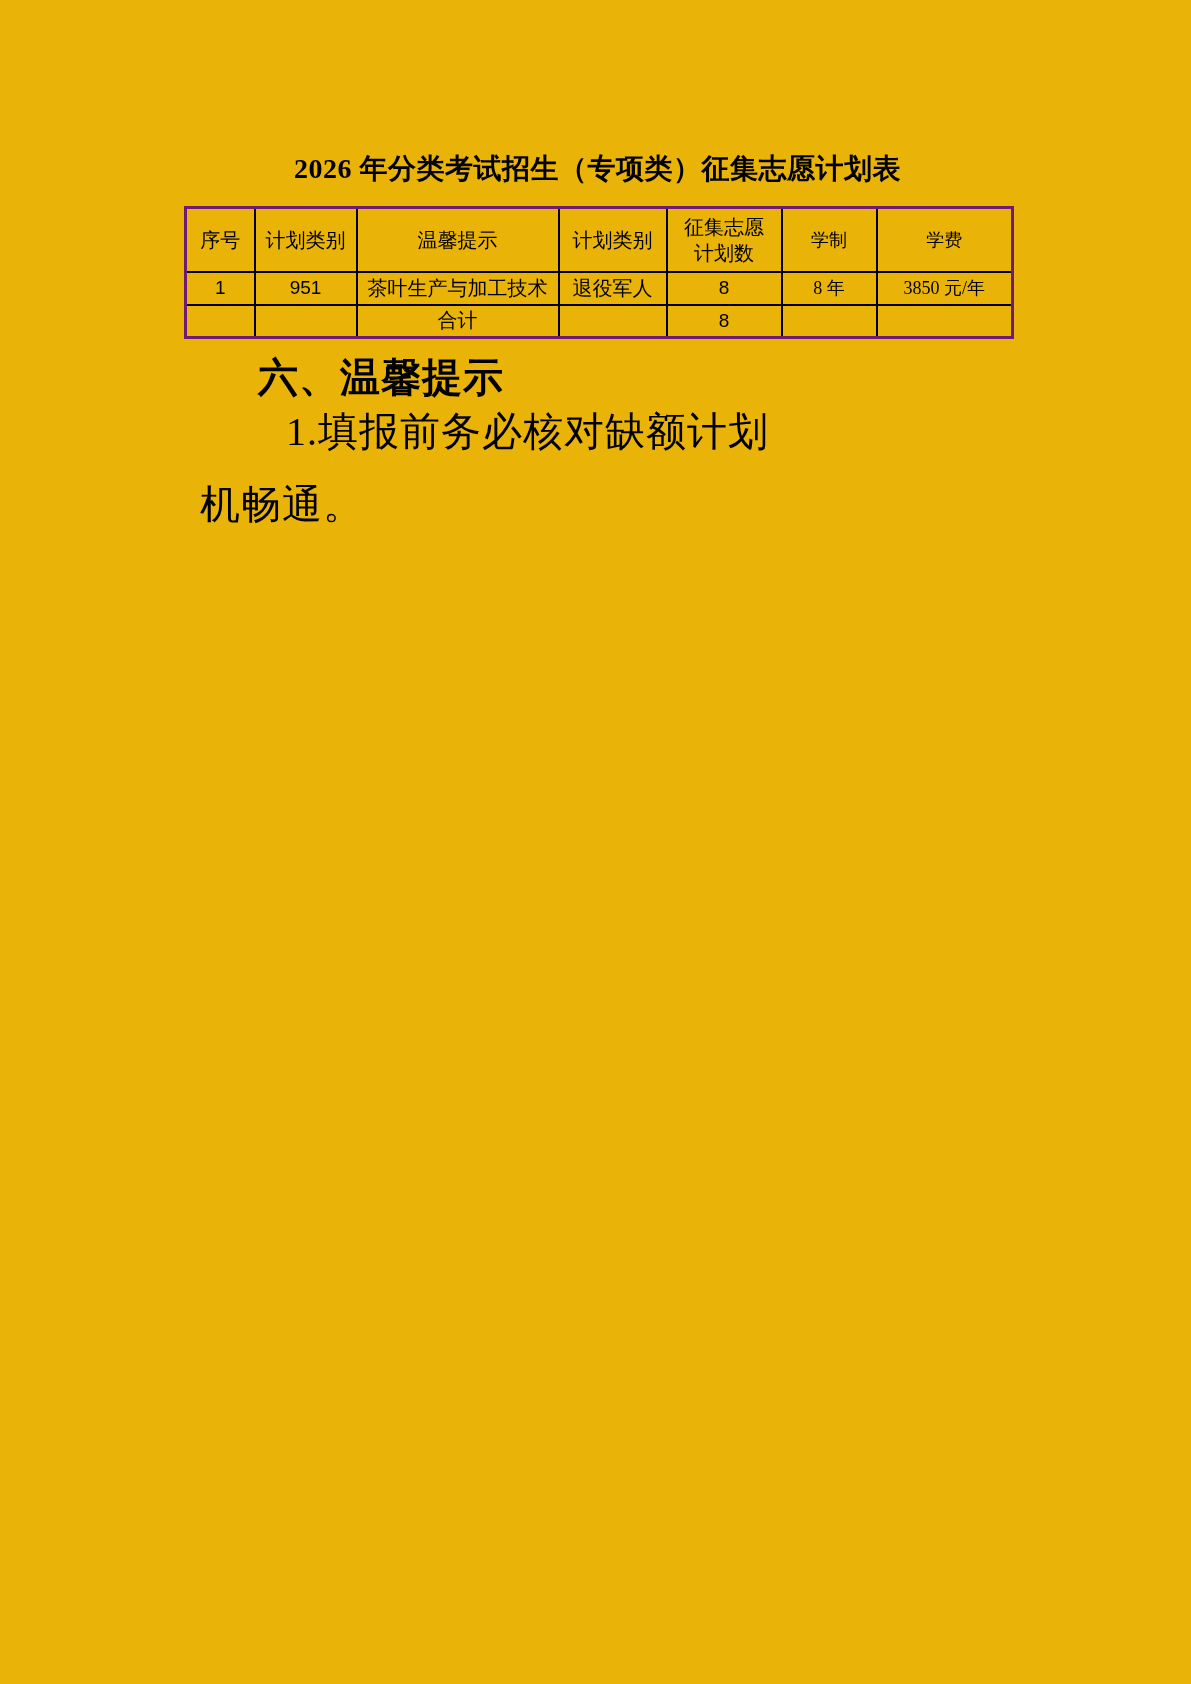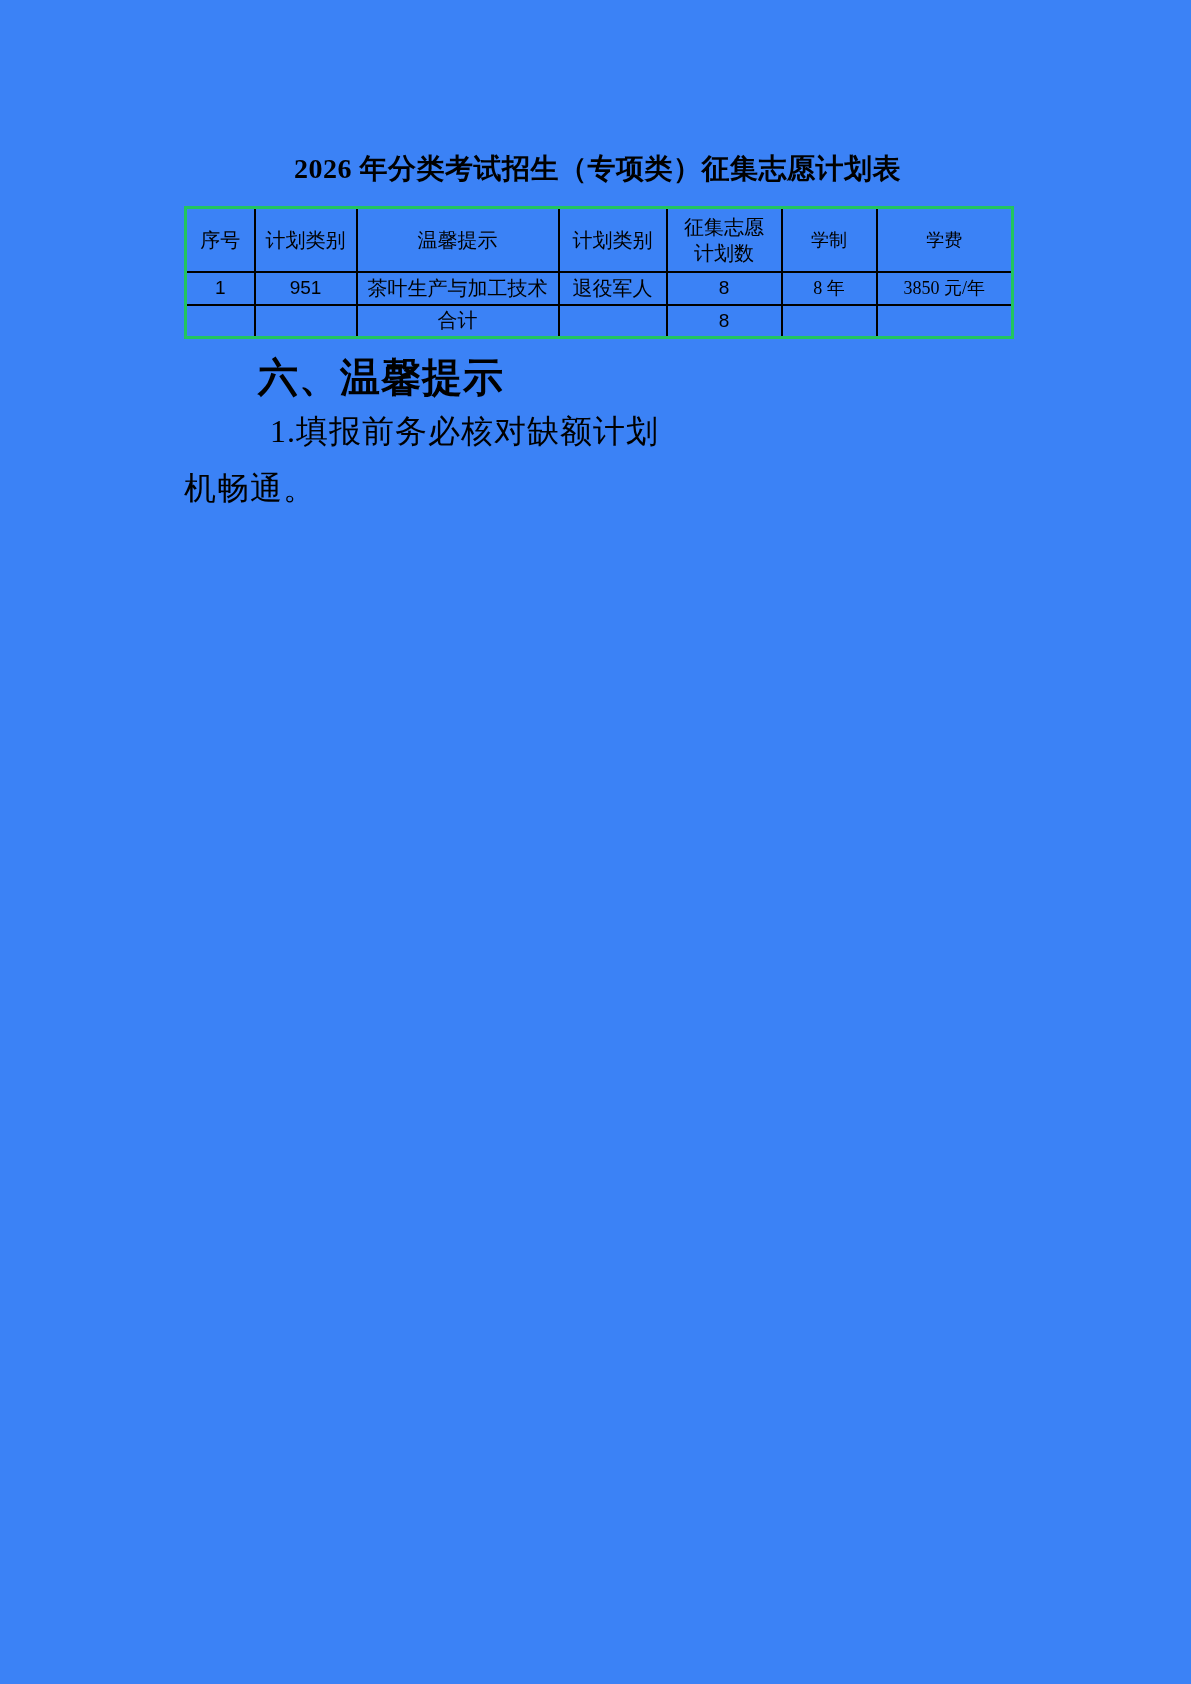--- a/index.html
+++ b/index.html
@@ -4,21 +4,21 @@
 <style>
   html, body {
     margin: 0;
     padding: 0;
     background: #ffffff;
   }
   .page {
     position: relative;
     width: 1191px;
     height: 1684px;
-    background: #3b82f6;
+    background: #eab308;
     color: #000000;
     overflow: hidden;
     font-family: "Liberation Serif", serif;
   }
   .content {
     position: absolute;
     left: 184px;
     top: 0;
     width: 827px;
   }
@@ -30,21 +30,21 @@
     font-size: 28px;
     line-height: 36px;
     letter-spacing: 0.5px;
     white-space: nowrap;
   }
   table.plan-table {
     margin-top: 19px;
     border-collapse: collapse;
     table-layout: fixed;
     width: 827px;
-    border: 3px solid #22c55e;
+    border: 3px solid #701a75;
   }
   table.plan-table th,
   table.plan-table td {
     border: 2px solid #000000;
     text-align: center;
     vertical-align: middle;
     padding: 0 2px;
     overflow: hidden;
   }
   table.plan-table thead tr { height: 64px; }
@@ -76,23 +76,23 @@
   .notes-heading {
     margin: 0 0 0 74px;
     font-family: "Liberation Sans", sans-serif;
     font-weight: 600;
     font-size: 40px;
     line-height: 40px;
     letter-spacing: 1px;
     white-space: nowrap;
   }
   .note {
-    margin: 0;
+    margin: 16px;
     font-family: "Liberation Serif", serif;
-    font-size: 32px;
+    font-size: 40px;
     line-height: 57px;
     letter-spacing: 1px;
     white-space: nowrap;
   }
   .note.indent { text-indent: 86px; }
   .note.first { margin-top: 6px; }
 </style>
 </head>
 <body>
 

